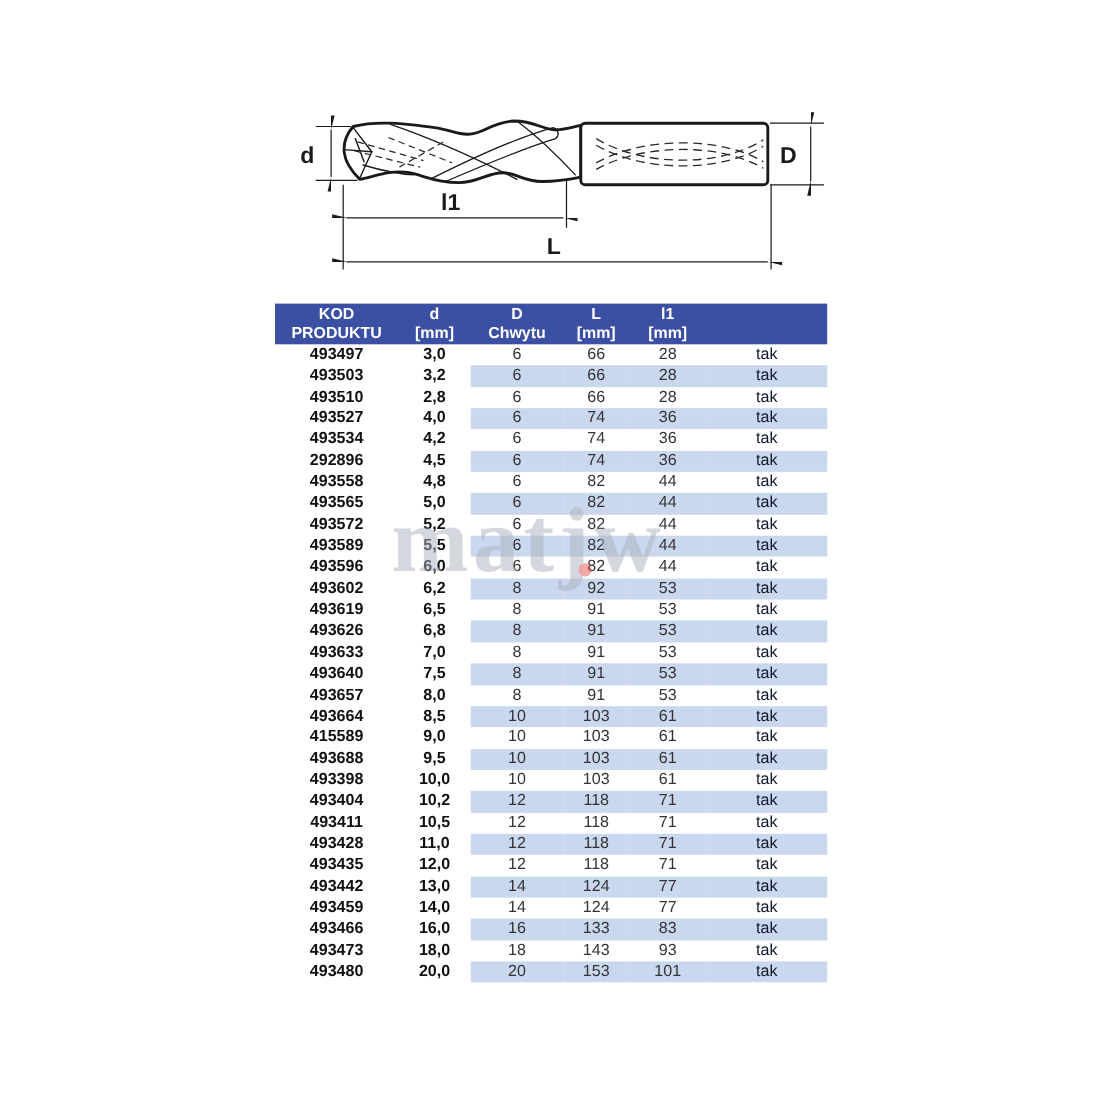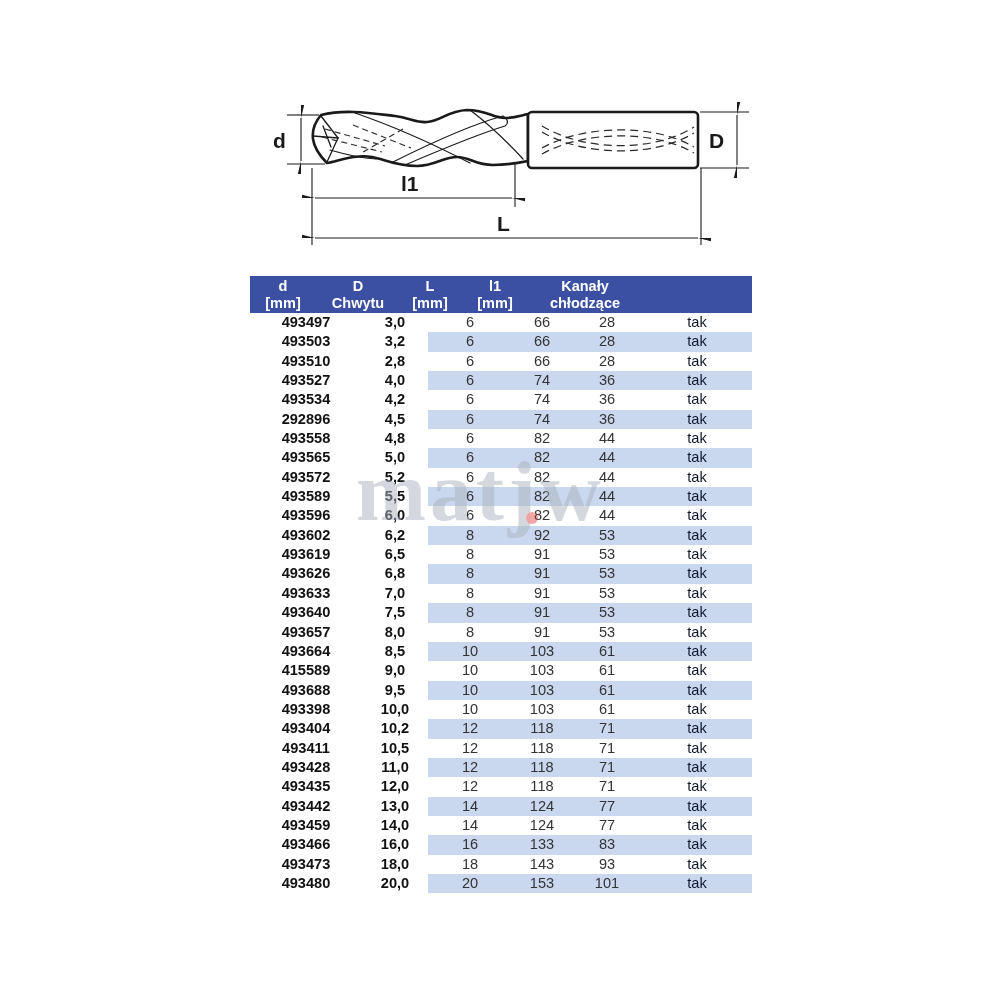--- a/index.html
+++ b/index.html
@@ -108,39 +108,39 @@
       <g stroke="#1a1a1a" stroke-width="1.1" fill="none">
         <path d="M 466,83 L 466,160"></path>
         <line x1="80" y1="153" x2="463" y2="153" marker-start="url(#ah)" marker-end="url(#ah)"></line>
       </g>
       <text x="262" y="146" font-size="21" font-weight="bold" fill="#1a1a1a">L</text>
     </svg>
   </div>
 
   <div class="table-wrap">
     <div class="thead">
+      <div class="th c0">
+        <span>KOD</span>
+        <span>PRODUKTU</span>
+      </div>
       <div class="th c1">
         <span>d</span>
         <span>[mm]</span>
       </div>
       <div class="th c2">
         <span>D</span>
         <span>Chwytu</span>
       </div>
       <div class="th c3">
         <span>L</span>
         <span>[mm]</span>
       </div>
       <div class="th c4">
         <span>l1</span>
         <span>[mm]</span>
-      </div>
-      <div class="th c5">
-        <span>Kanały</span>
-        <span>chłodzące</span>
       </div>
     </div>
     <div class="tbody" id="tbody">
         <div class="row">
           <div class="cell c0">493497</div>
           <div class="cell c1">3,0</div>
           <div class="cell c2">6</div>
           <div class="cell c3">66</div>
           <div class="cell c4">28</div>
           <div class="cell c5">tak</div>

